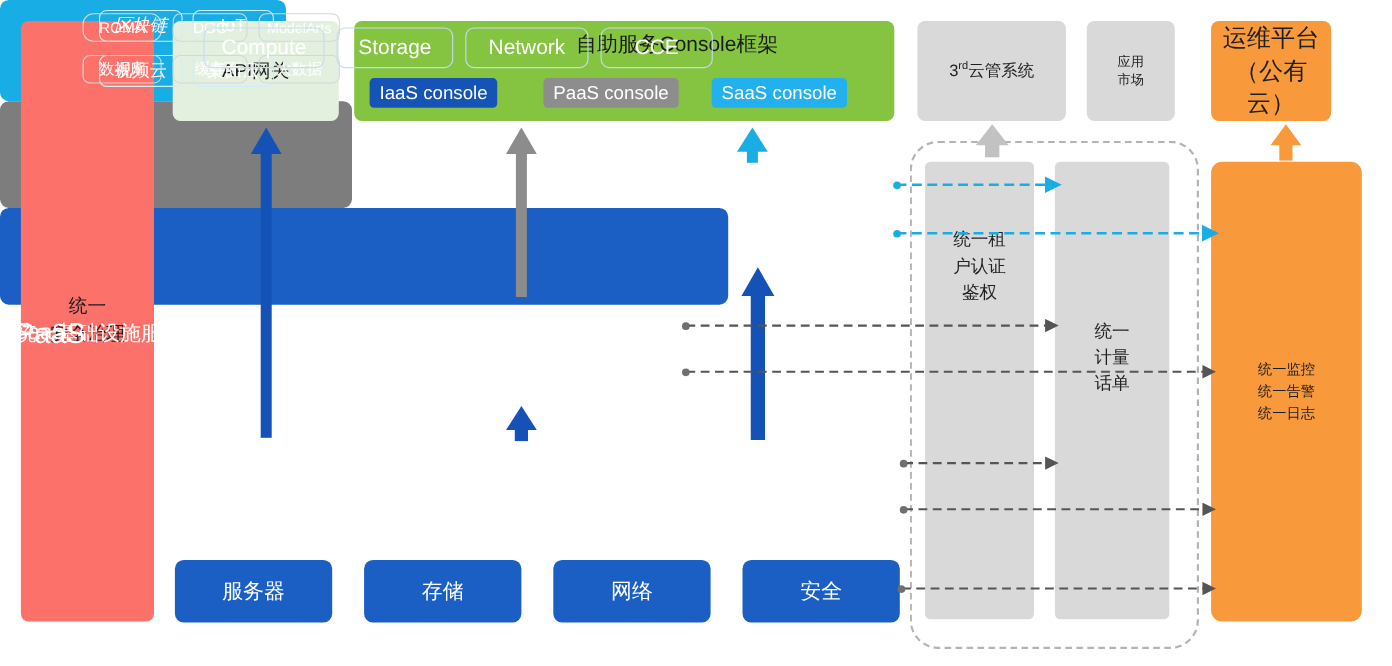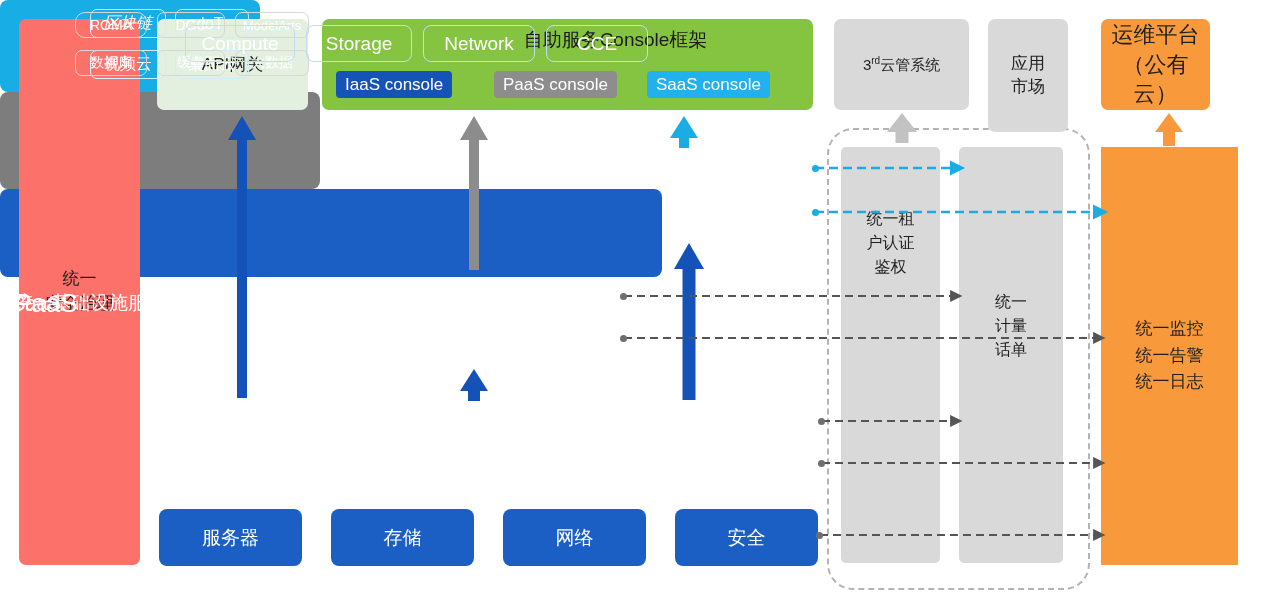--- a/index.html
+++ b/index.html
@@ -49,32 +49,32 @@
   #chip-paas{left:172px;background:#8d8d8d;}
   #chip-saas{left:325px;background:#23b0ee;}
 
   
   #third-party{
     left:834px;top:19px;width:135px;height:91px;
     background:#d9d9d9;border-radius:7px;color:#1f1f1f;font-size:15px;
   }
   #third-party sup{font-size:10px;vertical-align:super;}
   #app-market{
-    left:988px;top:19px;width:80px;height:113px;
-    background:#d9d9d9;border-radius:7px;color:#1f1f1f;font-size:17px;line-height:1.3;
+    left:988px;top:19px;width:80px;height:91px;
+    background:#d9d9d9;border-radius:7px;color:#1f1f1f;font-size:12px;line-height:1.3;
   }
 
   
   #ops-platform{
     left:1101px;top:19px;width:109px;height:91px;
     background:#f89a3c;border-radius:7px;color:#1f1f1f;font-size:22px;line-height:1.35;
   }
   #ops-mon{
     left:1101px;top:147px;width:137px;height:418px;
-    background:#f89a3c;border-radius:0;color:#1f1f1f;font-size:17px;line-height:1.55;
+    background:#f89a3c;border-radius:10px;color:#1f1f1f;font-size:13px;line-height:1.55;
   }
 
   
   #dashed-zone{
     left:827px;top:128px;width:263px;height:462px;
     border:2px dashed #b4b4b4;border-radius:26px;
     background:transparent;pointer-events:none;
   }
   .gray-col{
     position:absolute;background:#d9d9d9;border-radius:5px;

